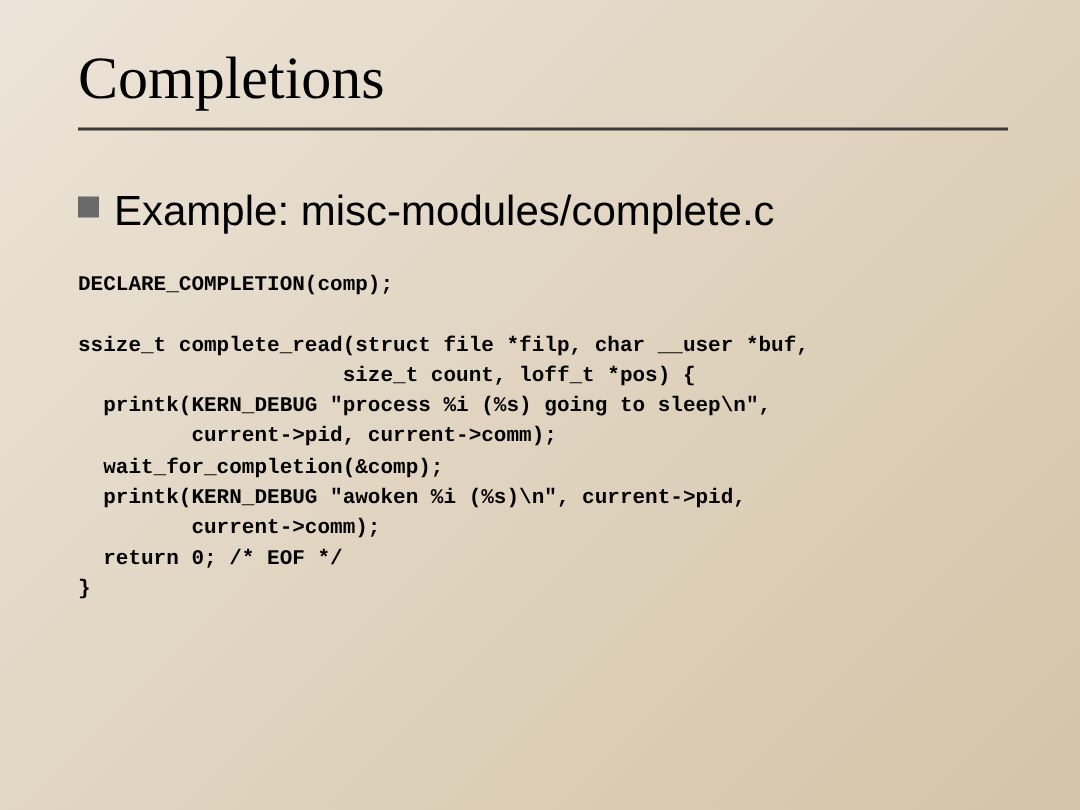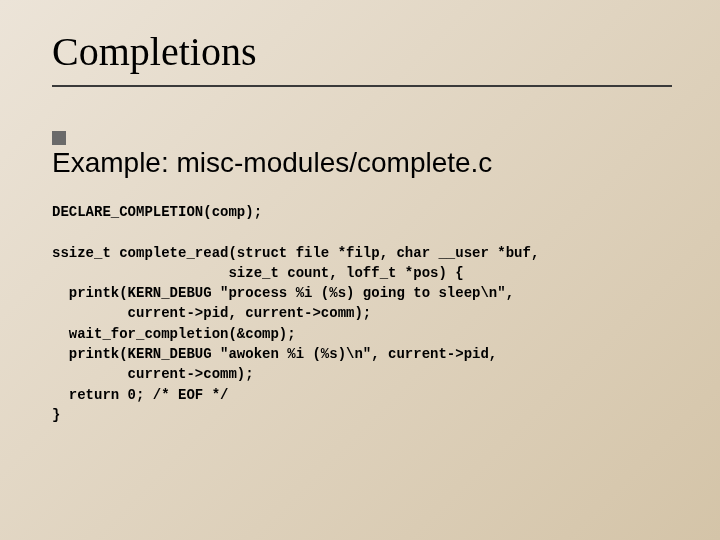--- a/index.html
+++ b/index.html
@@ -28,21 +28,20 @@
   }
   .title-underline {
     border-bottom: 2px solid #3a3a3a;
     margin-bottom: 36px;
     width: 100%;
   }
   .bullet-row {
     display: flex;
     align-items: flex-start;
     margin-bottom: 22px;
-    flex-direction: column;
   }
   .bullet-square {
     width: 14px;
     height: 14px;
     background: #6a6a6a;
     margin-top: 8px;
     margin-right: 10px;
     flex-shrink: 0;
   }
   .bullet-text {

